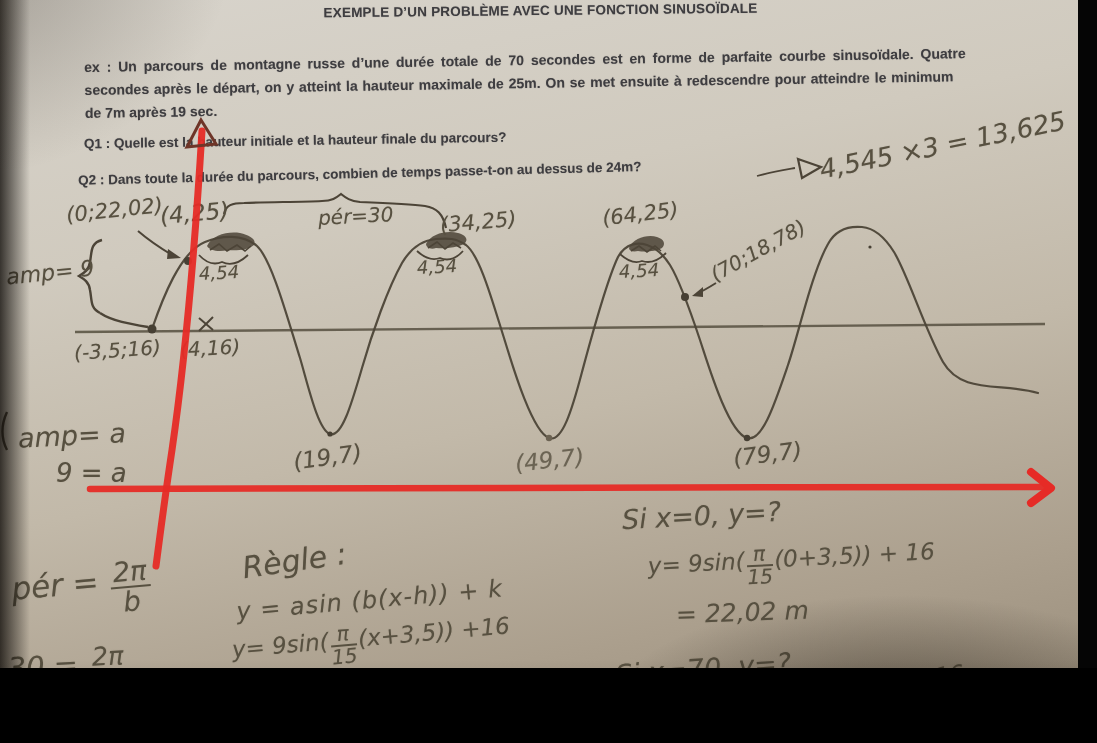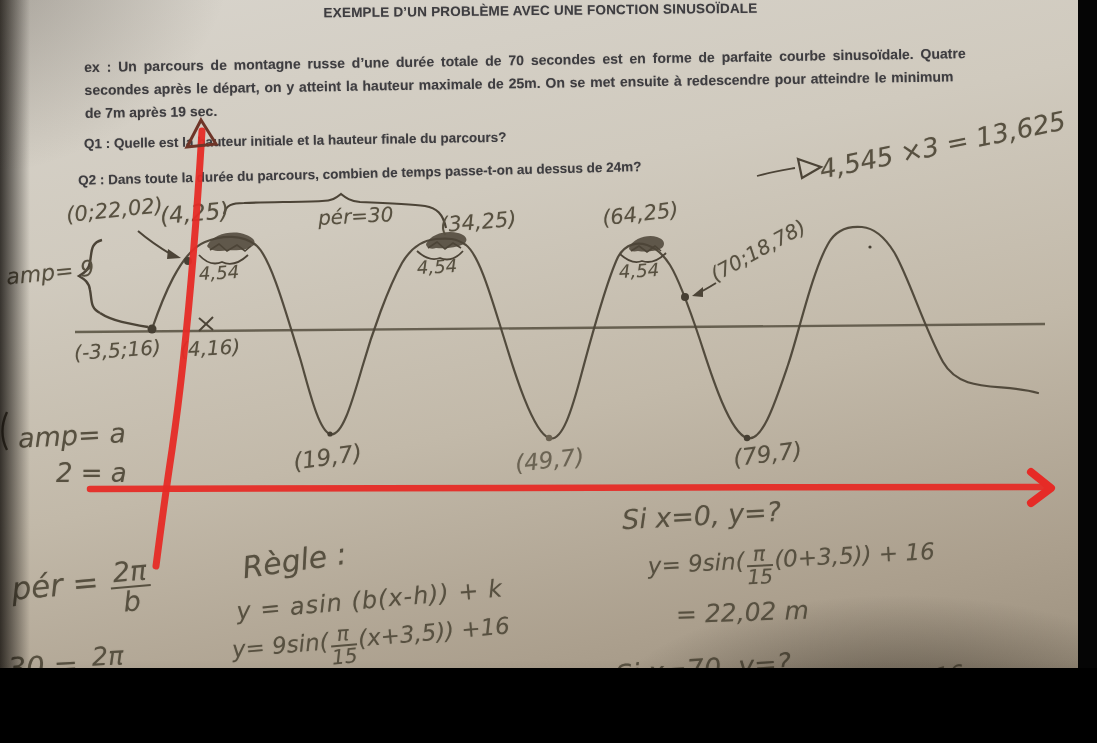--- a/index.html
+++ b/index.html
@@ -111,21 +111,21 @@
   <div class="hw" style="left:440px;top:210px;font-size:21px;transform:rotate(-5deg);">(34,25)</div>
   <div class="hw" style="left:602px;top:202px;font-size:21px;transform:rotate(-7deg);">(64,25)</div>
   <div class="hw" style="left:712px;top:264px;font-size:20px;transform:rotate(-29deg);transform-origin:left center;">(70;18,78)</div>
   <div class="hw" style="left:6px;top:260px;font-size:22px;transform:rotate(-6deg);">amp= 9</div>
   <div class="hw" style="left:199px;top:262px;font-size:18px;transform:rotate(-3deg);">4,54</div>
   <div class="hw" style="left:417px;top:256px;font-size:18px;transform:rotate(-3deg);">4,54</div>
   <div class="hw" style="left:619px;top:260px;font-size:18px;transform:rotate(-3deg);">4,54</div>
   <div class="hw" style="left:74px;top:338px;font-size:20px;transform:rotate(-4deg);">(-3,5;16)</div>
   <div class="hw" style="left:180px;top:336px;font-size:20px;transform:rotate(-3deg);">(4,16)</div>
   <div class="hw" style="left:18px;top:420px;font-size:27px;transform:rotate(-3deg);">amp= a</div>
-  <div class="hw" style="left:56px;top:458px;font-size:26px;">2 = a</div>
+  <div class="hw" style="left:56px;top:458px;font-size:26px;">9 = a</div>
   <div class="hw" style="left:293px;top:444px;font-size:23px;transform:rotate(-8deg);">(19,7)</div>
   <div class="hw" style="left:515px;top:447px;font-size:23px;transform:rotate(-6deg);opacity:.8;">(49,7)</div>
   <div class="hw" style="left:733px;top:441px;font-size:23px;transform:rotate(-7deg);">(79,7)</div>
   <div class="hw" style="left:820px;top:155px;font-size:26px;transform:rotate(-11.5deg);transform-origin:left center;">4,545 ×3 = 13,625</div>
 
   <div class="hw" style="left:12px;top:563px;font-size:31px;transform:rotate(-5deg);">
     <span>pér = </span><span class="frac"><span class="fnum">2π</span><span class="fden">b</span></span>
   </div>
   <div class="hw" style="left:8px;top:646px;font-size:29px;transform:rotate(-3deg);">
     <span>30 = </span><span class="frac"><span class="fnum">2π</span><span class="fden">b</span></span>

